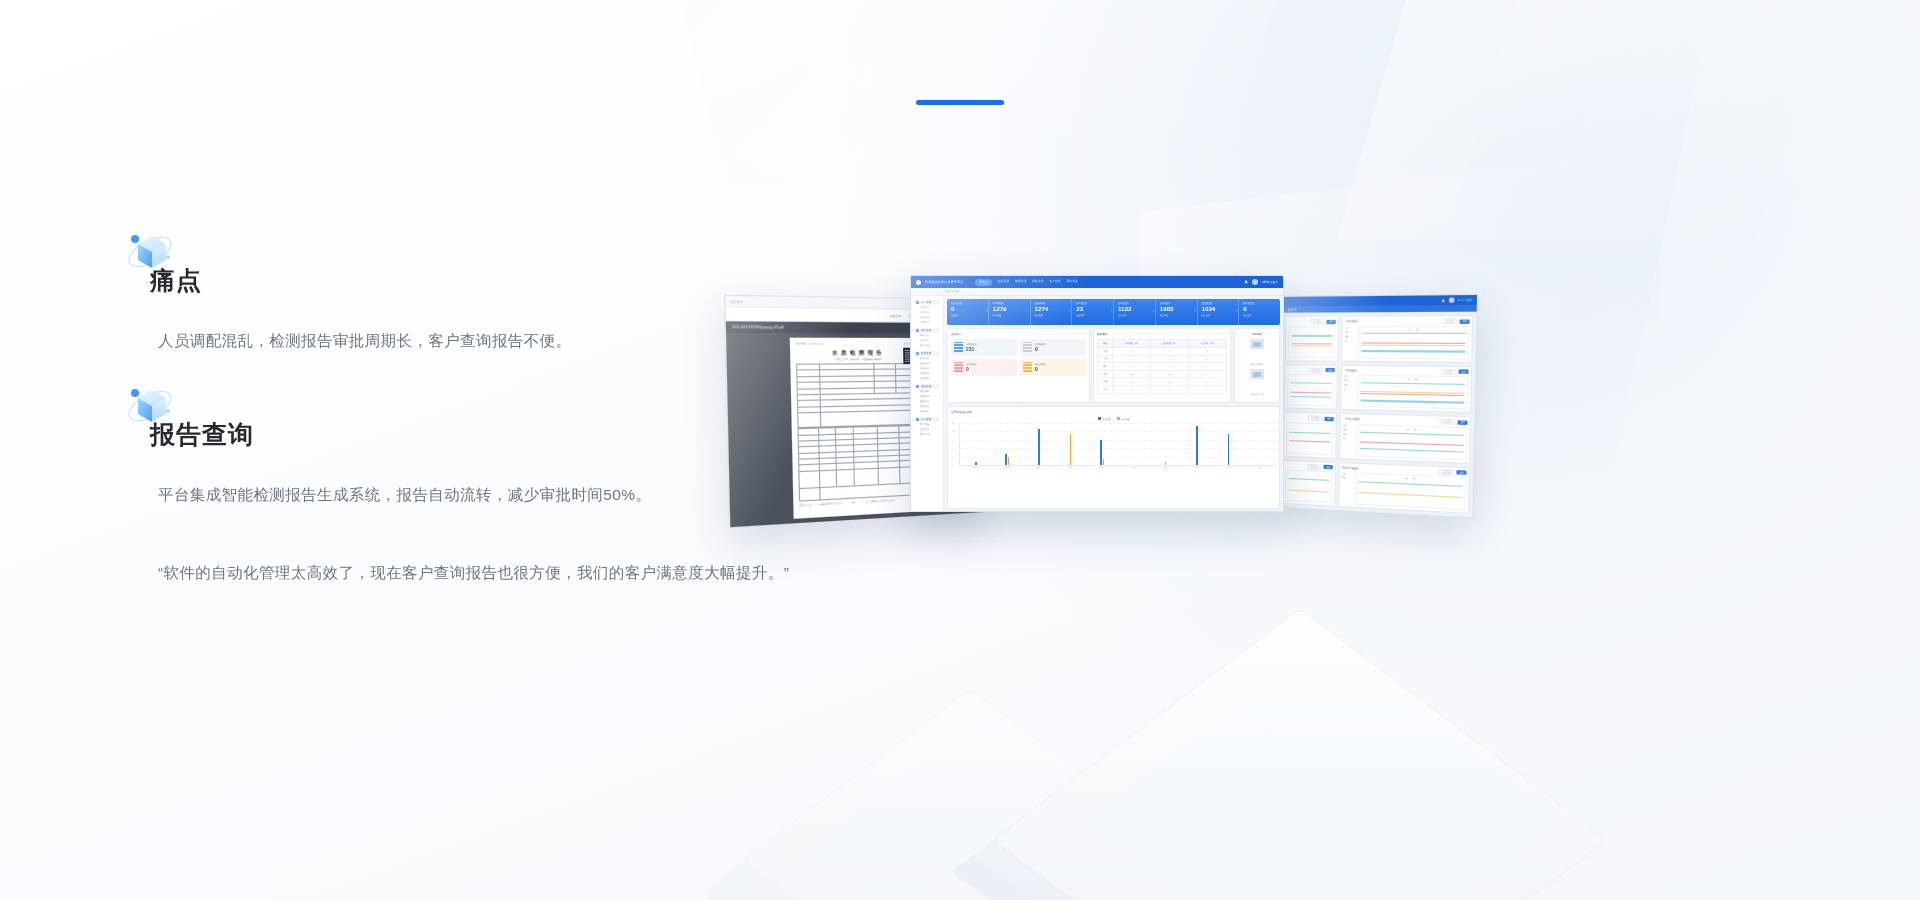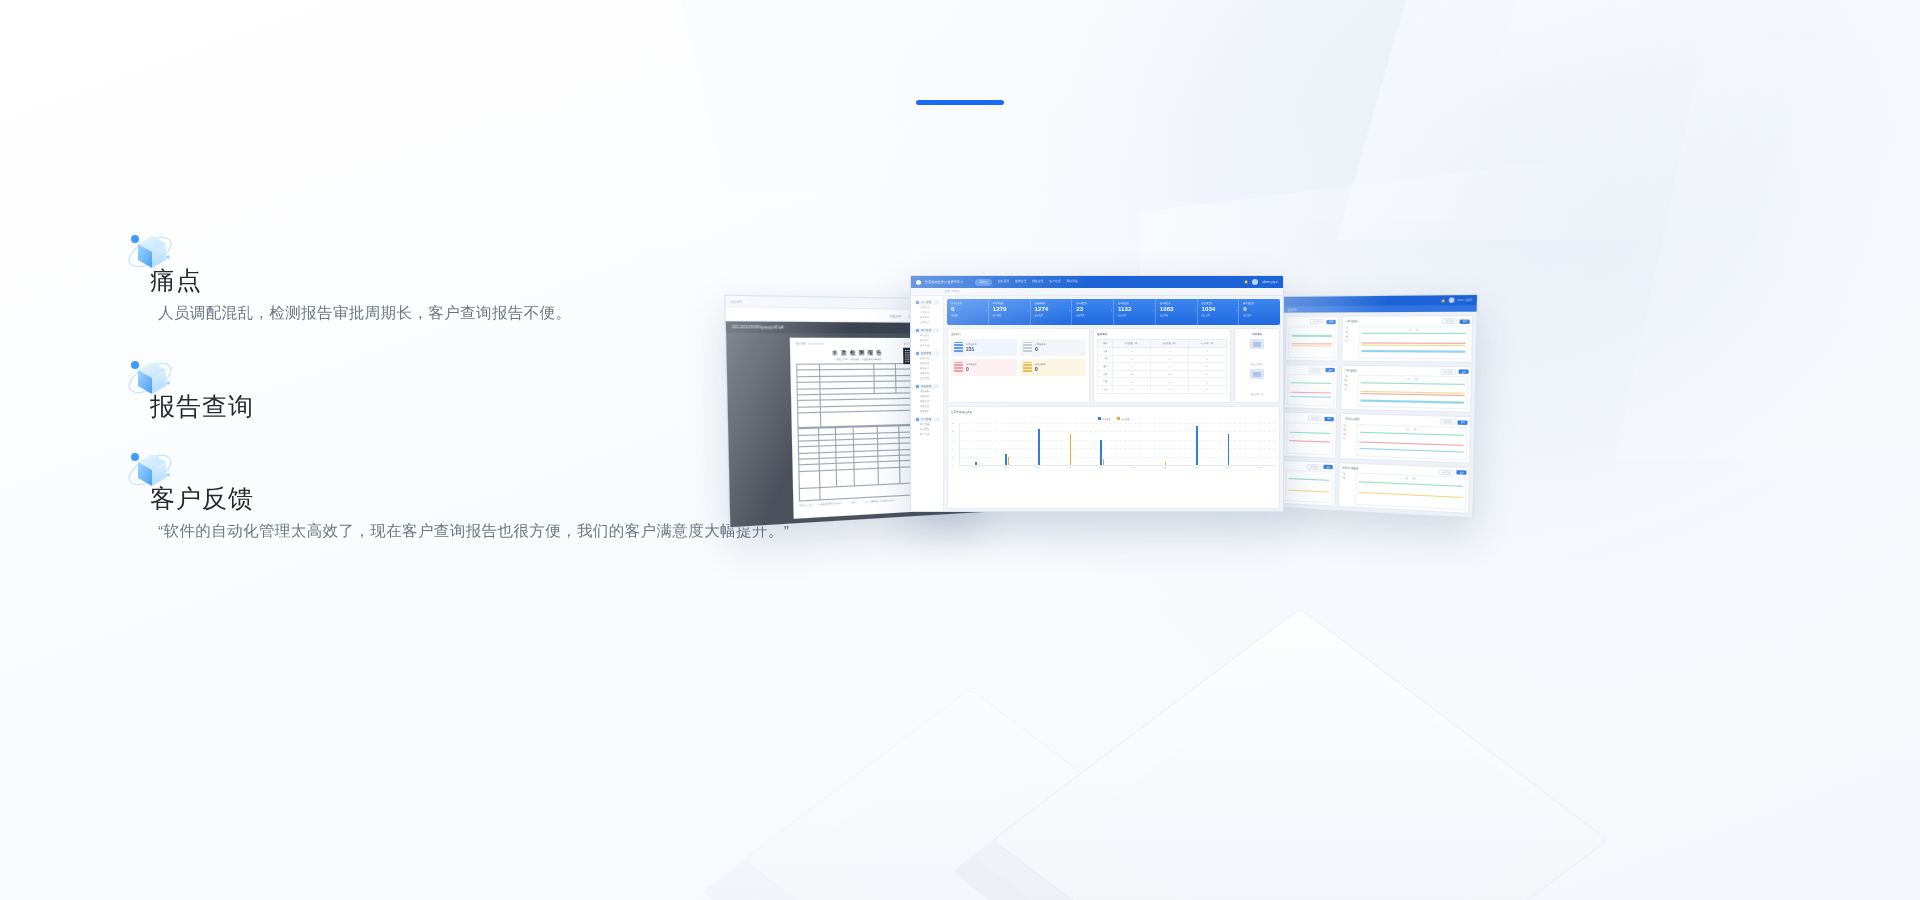--- a/index.html
+++ b/index.html
@@ -58,25 +58,25 @@
     width:88px;height:5px;border-radius:3px;margin:26px auto 0;
   }
 
   
   .left-col{position:absolute;left:150px;top:250px;width:660px;}
   .section{position:relative;margin-bottom:48px;}
   .section:last-child{margin-bottom:0;}
   .sec-head{position:relative;height:44px;}
   .cube-icon{position:absolute;left:-28px;top:-28px;width:60px;height:60px;pointer-events:none;}
   .sec-title{
-    position:relative;font-size:25px;font-weight:normal;color:#26292e;
+    position:relative;font-size:25px;font-weight:bold;color:#26292e;
     margin:0;padding-top:14px;letter-spacing:1px;z-index:2;
   }
   .sec-body{
-    font-size:15.5px;line-height:1.95;color:#6b7685;margin:4px 0 0 8px;
+    font-size:15.5px;line-height:1.95;color:#6b7685;margin:32px 0 0 8px;
     max-width:650px;letter-spacing:.4px;
   }
   .sec-body.quote{max-width:640px;}
 
   
   .shots{position:absolute;left:750px;top:255px;width:1160px;height:330px;}
 
   .shot{position:absolute;background:#fff;overflow:hidden;}
 
   
@@ -289,34 +289,24 @@
       <svg class="cube-icon" viewBox="0 0 60 60">
         <ellipse cx="28" cy="30" rx="23" ry="11" transform="rotate(-28 28 30)" fill="none" stroke="#bfe0fb" stroke-width="1.3" opacity=".85"></ellipse>
         <path d="M30 14 L44 22 L30 30 L16 22 Z" fill="url(#cg3)"></path>
         <path d="M16 22 L30 30 L30 46 L16 38 Z" fill="url(#cg1)" opacity=".85"></path>
         <path d="M44 22 L30 30 L30 46 L44 38 Z" fill="url(#cg2)" opacity=".9"></path>
         <circle cx="13" cy="17" r="4" fill="#3b9bff"></circle>
         <circle cx="46" cy="35" r="1.8" fill="#9ed3fb"></circle>
       </svg>
       <h2 class="sec-title">报告查询</h2>
     </div>
+    <p class="sec-body">平台集成智能检测报告生成系统，报告自动流转，减少审批时间50%。</p>
   </div>
 
   <div class="section">
-    <div class="sec-head">
-      <svg class="cube-icon" viewBox="0 0 60 60">
-        <ellipse cx="28" cy="30" rx="23" ry="11" transform="rotate(-28 28 30)" fill="none" stroke="#bfe0fb" stroke-width="1.3" opacity=".85"></ellipse>
-        <path d="M30 14 L44 22 L30 30 L16 22 Z" fill="url(#cg3)"></path>
-        <path d="M16 22 L30 30 L30 46 L16 38 Z" fill="url(#cg1)" opacity=".85"></path>
-        <path d="M44 22 L30 30 L30 46 L44 38 Z" fill="url(#cg2)" opacity=".9"></path>
-        <circle cx="13" cy="17" r="4" fill="#3b9bff"></circle>
-        <circle cx="46" cy="35" r="1.8" fill="#9ed3fb"></circle>
-      </svg>
-      <h2 class="sec-title">客户反馈</h2>
-    </div>
     <p class="sec-body quote">“软件的自动化管理太高效了，现在客户查询报告也很方便，我们的客户满意度大幅提升。”</p>
   </div>
 
 </div>
 
 <div class="shots">
 
   <div class="shot shot-doc">
     <div class="doc-top">
       <span class="t">报告预览</span>

